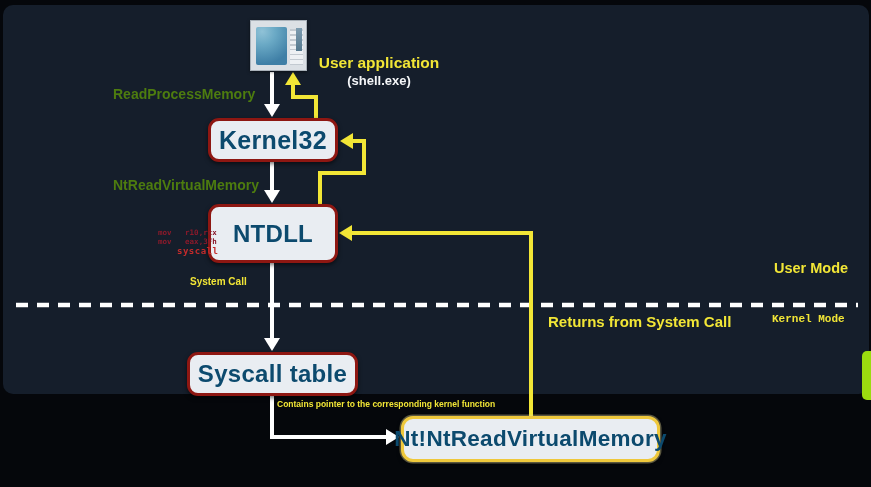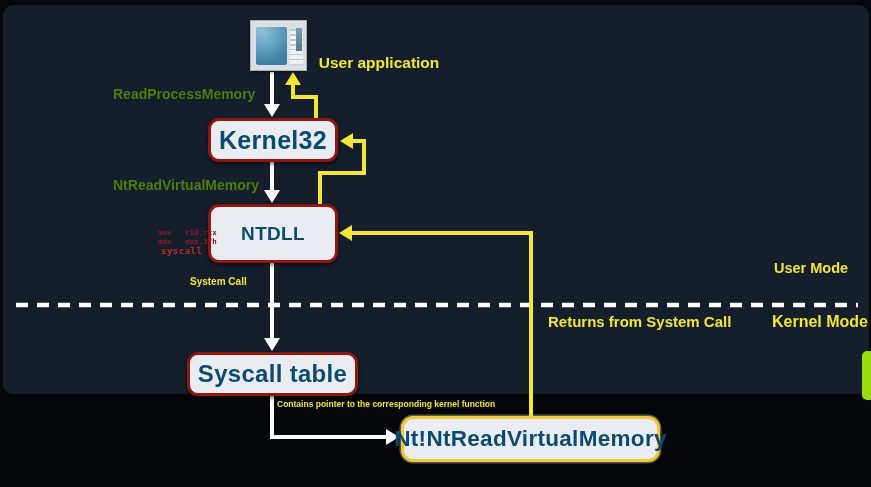--- a/index.html
+++ b/index.html
@@ -27,43 +27,43 @@
   .head-yellow{fill:var(--accent-yellow);stroke:none;}
 
   .node{position:absolute;z-index:2;background:var(--box-fill);
         display:flex;align-items:center;justify-content:center;
         color:#0c4a6e;font-weight:bold;letter-spacing:.3px;
         box-shadow:0 2px 4px rgba(0,0,0,.55);}
   .node.red{border:3px solid var(--box-border-red);border-radius:11px;}
   .node.gold{border:3px solid var(--box-border-gold);border-radius:12px;
              box-shadow:0 0 0 1.5px rgba(255,242,166,.35),0 2px 4px rgba(0,0,0,.55);}
   .node-kernel32{left:208px;top:118px;width:130px;height:44px;font-size:25px;}
-  .node-ntdll{left:208px;top:204px;width:130px;height:59px;font-size:19px;}
+  .node-ntdll{left:208px;top:204px;width:130px;height:59px;font-size:24px;}
   .node-syscall-table{left:187px;top:352px;width:171px;height:44px;font-size:24px;}
   .node-kernel-function{left:401px;top:416px;width:259px;height:46px;font-size:22.5px;}
 
   .lbl{position:absolute;z-index:2;font-weight:bold;white-space:nowrap;}
   .lbl.white{color:#4d7c0f;}
   .lbl.yellow{color:var(--accent-yellow);}
   .lbl-readprocessmemory{left:113px;top:86px;font-size:14px;}
   .lbl-ntreadvirtualmemory{left:113px;top:177px;font-size:14px;}
   .lbl-systemcall{left:190px;top:276px;font-size:10px;}
   .lbl-returns{left:548px;top:313px;font-size:15px;}
   .lbl-usermode{left:774px;top:260px;font-size:14.5px;}
-  .lbl-kernelmode{left:772px;top:313px;font-size:16px;}
+  .lbl-kernelmode{left:772px;top:313px;font-size:11px;font-family:Liberation Mono, monospace;}
   .lbl-note{left:277px;top:399px;font-size:8.5px;}
 
   .userapp-caption{position:absolute;left:318px;top:54px;width:122px;z-index:2;text-align:center;}
   .userapp-caption .main{color:var(--accent-yellow);font-weight:bold;font-size:15.5px;}
   .userapp-caption .sub{color:#f4f6f8;font-weight:bold;font-size:13px;margin-top:1px;}
 
   .asm{position:absolute;left:158px;top:228px;z-index:2;
        font-family:"DejaVu Sans Mono","Liberation Mono",monospace;
        font-size:7.5px;line-height:9px;white-space:pre;color:var(--asm-red-dim);font-weight:bold;}
-  .asm .syscall{display:block;font-size:9px;color:var(--asm-red-bright);margin-top:1px;margin-left:3px;letter-spacing:.5px;}
+  .asm .syscall{display:block;font-size:9px;color:var(--asm-red-bright);margin-top:1px;margin-left:19px;letter-spacing:.5px;}
 
   .app-icon{position:absolute;left:250px;top:20px;width:57px;height:51px;z-index:2;
             background:#dbe0e5;border:1px solid #a9b1b9;box-shadow:0 1px 3px rgba(0,0,0,.5);}
   .app-icon-img{position:absolute;left:5px;top:6px;width:31px;height:38px;border-radius:2px;
             background:radial-gradient(circle at 20% 12%,#90c2d7 0%,#6aa9c5 32%,#3f7fa6 78%);}
   .app-icon-lines{position:absolute;left:39px;top:8px;width:13px;height:36px;
             background:repeating-linear-gradient(to bottom,#c3cad1 0 1.5px,#eef1f4 1.5px 5px);}
   .app-icon-bar{position:absolute;left:45px;top:7px;width:6px;height:23px;
             background:linear-gradient(#7d9cb0,#54788e);}
 
@@ -98,20 +98,21 @@
   </svg>
 
   <div class="app-icon">
     <div class="app-icon-img"></div>
     <div class="app-icon-lines"></div>
     <div class="app-icon-bar"></div>
   </div>
 
   <div class="userapp-caption">
     <div class="main">User application</div>
+    <div class="sub">(shell.exe)</div>
   </div>
 
   <div class="node red node-kernel32">
     <span>Kernel32</span>
   </div>
   <div class="node red node-ntdll">
     <span>NTDLL</span>
   </div>
   <div class="node red node-syscall-table">
     <span>Syscall table</span>

